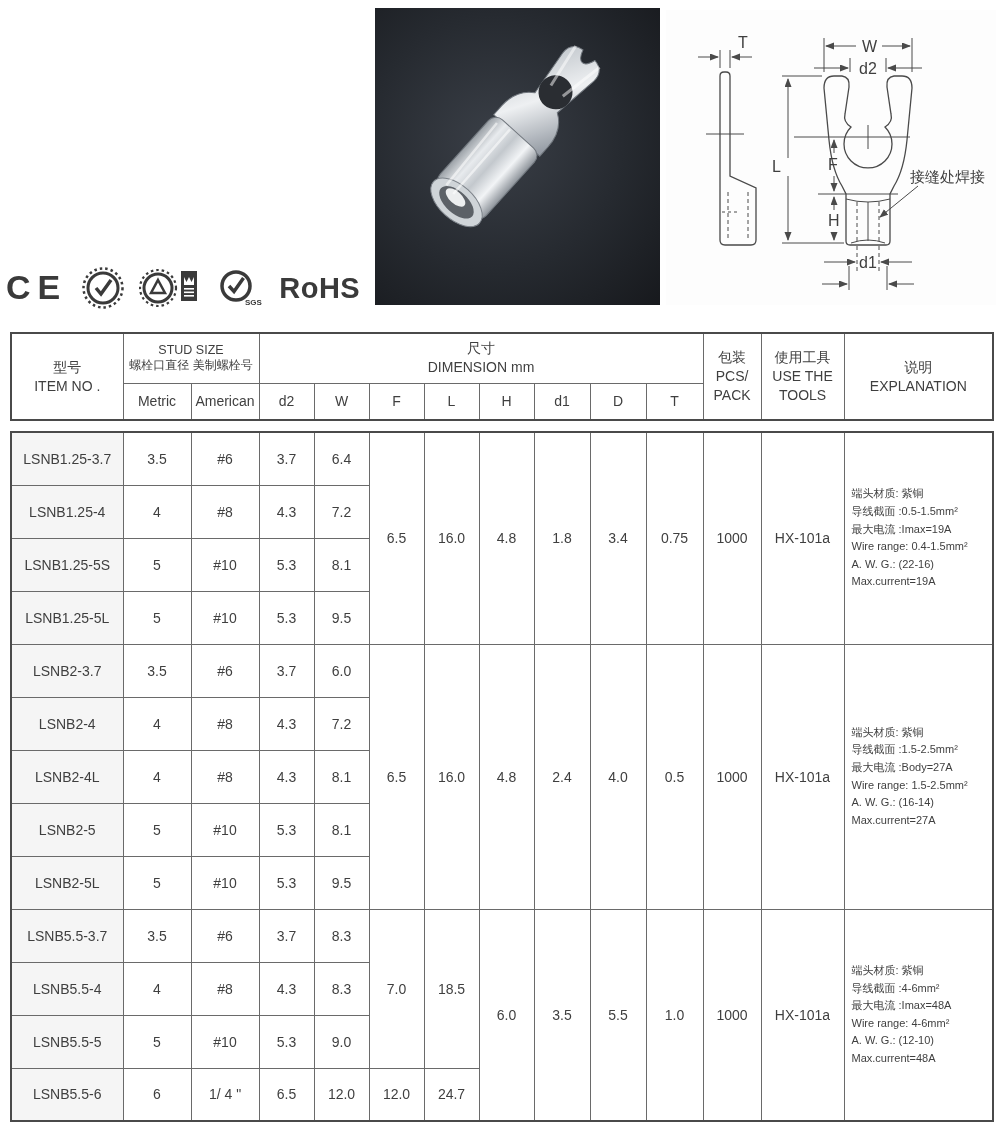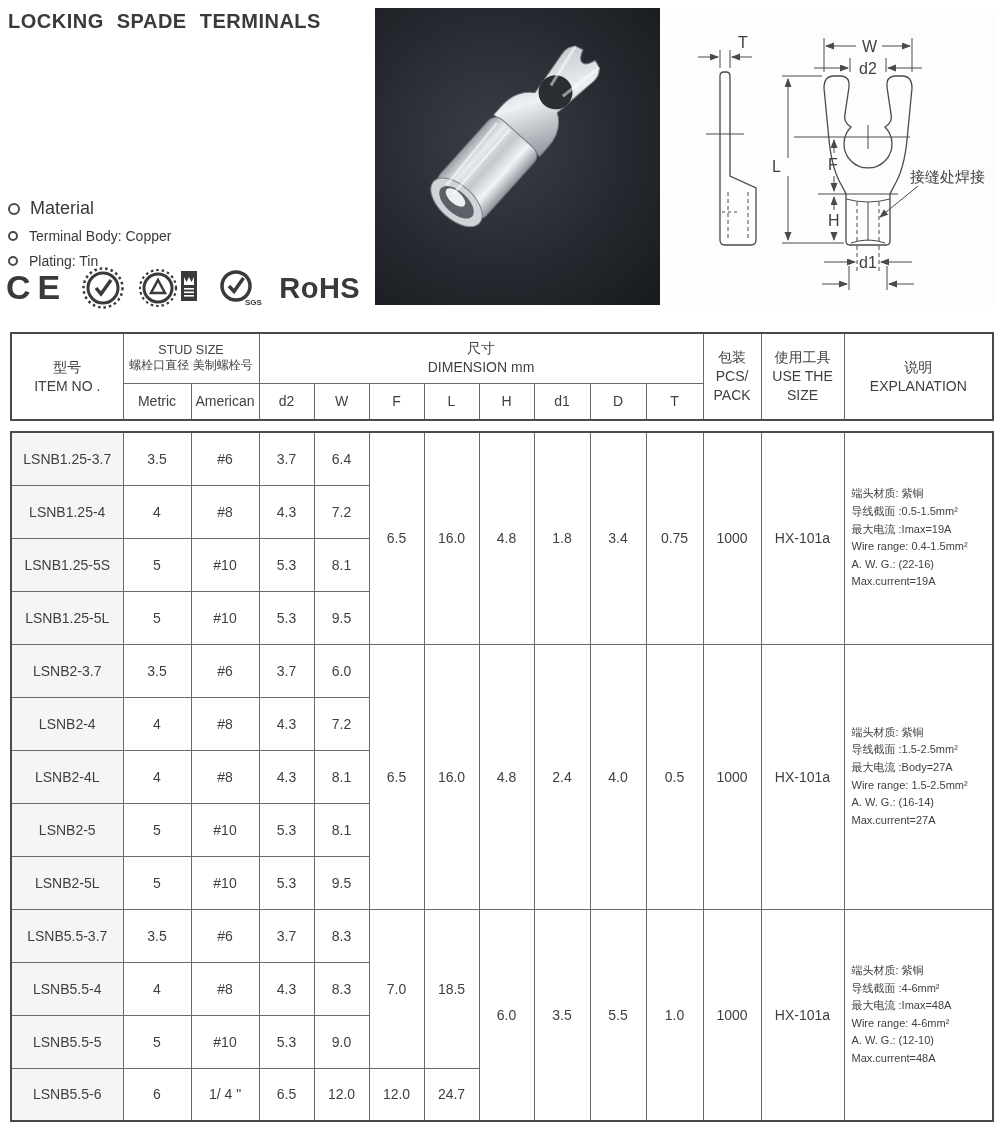--- a/index.html
+++ b/index.html
@@ -47,21 +47,20 @@
   .expl{font-size:11px;text-align:left;line-height:1.6;padding:4px 2px 4px 7px;}
   .expl span{display:block;white-space:nowrap;}
 
   svg text{font-family:"Liberation Sans","DejaVu Sans",sans-serif;}
 </style>
 </head>
 <body>
 
 <div class="page">
 
-  <div class="title">LOCKING SPADE TERMINALS</div>
 
   <div class="photo">
     <svg width="285" height="297" viewBox="0 0 285 297">
       <defs>
         <linearGradient id="metal" x1="0" y1="0" x2="1" y2="0">
           <stop offset="0" stop-color="#9aa0a6"></stop>
             <stop offset="0.25" stop-color="#e8ebee"></stop>
           <stop offset="0.5" stop-color="#c3c8cd"></stop>
             <stop offset="0.75" stop-color="#f2f4f6"></stop>
           <stop offset="1" stop-color="#8d939a"></stop>
@@ -150,34 +149,20 @@
         <text x="193" y="64">d2</text>
         <text x="106" y="162">L</text>
         <text x="162" y="160">F</text>
         <text x="162" y="216">H</text>
         <text x="193" y="258">d1</text>
         <text x="244" y="172" font-size="15">接缝处焊接</text>
       </g>
     </svg>
   </div>
 
-  <div class="materials">
-    <div class="mat-row">
-      <span class="bullet"></span>
-      <span class="mat-head">Material</span>
-    </div>
-    <div class="mat-row">
-      <span class="bullet sm"></span>
-      <span class="mat-item">Terminal Body: Copper</span>
-    </div>
-    <div class="mat-row">
-      <span class="bullet sm"></span>
-      <span class="mat-item">Plating: Tin</span>
-    </div>
-  </div>
 
   <div class="certs">
     <span class="ce-text">CE</span>
     <svg width="42" height="42" viewBox="0 0 42 42">
       <circle cx="21" cy="21" r="15" fill="none" stroke="#3a3a3a" stroke-width="3"></circle>
       <circle cx="21" cy="21" r="19.5" fill="none" stroke="#3a3a3a" stroke-width="2.5" stroke-dasharray="2.5,3"></circle>
       <path d="M14,21 L19,27 L29,13" fill="none" stroke="#3a3a3a" stroke-width="3.5"></path>
     </svg>
     <svg width="62" height="42" viewBox="0 0 62 42">
       <circle cx="19" cy="21" r="14" fill="none" stroke="#3a3a3a" stroke-width="3"></circle>
@@ -232,21 +217,21 @@
         <div class="en">DIMENSION mm</div>
       </td>
       <td rowspan="2">
         <div class="cn">包装</div>
         <div class="en">PCS/</div>
         <div class="en">PACK</div>
       </td>
       <td rowspan="2">
         <div class="cn">使用工具</div>
         <div class="en">USE THE</div>
-        <div class="en">SIZE</div>
+        <div class="en">TOOLS</div>
       </td>
       <td rowspan="2">
         <div class="cn">说明</div>
         <div class="en">EXPLANATION</div>
       </td>
     </tr>
     <tr class="hdr-sub" style="height:37px">
       <td>Metric</td>
       <td>American</td>
       <td>d2</td>

